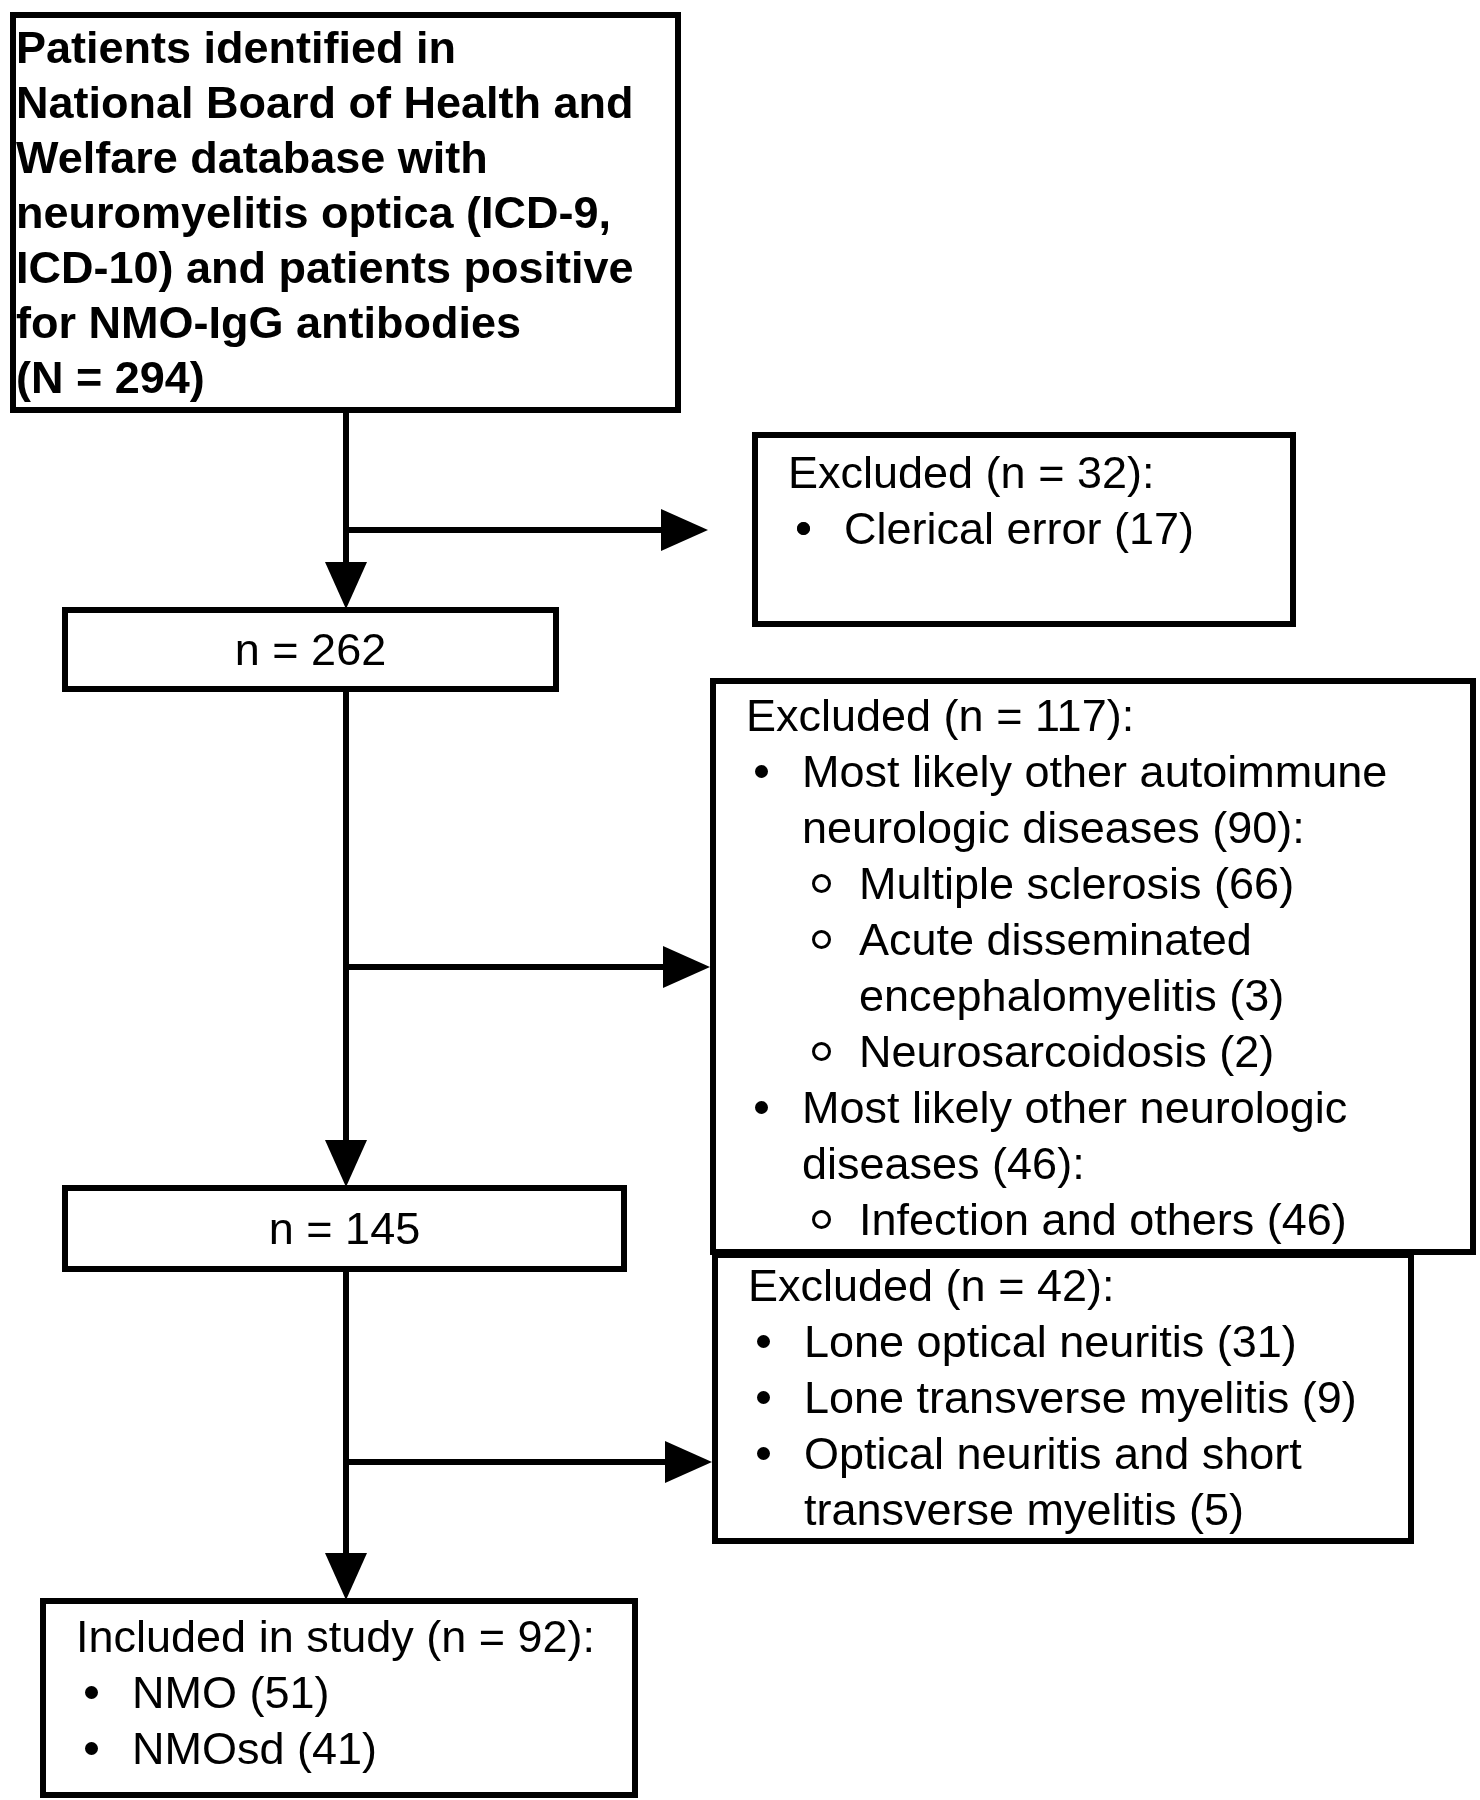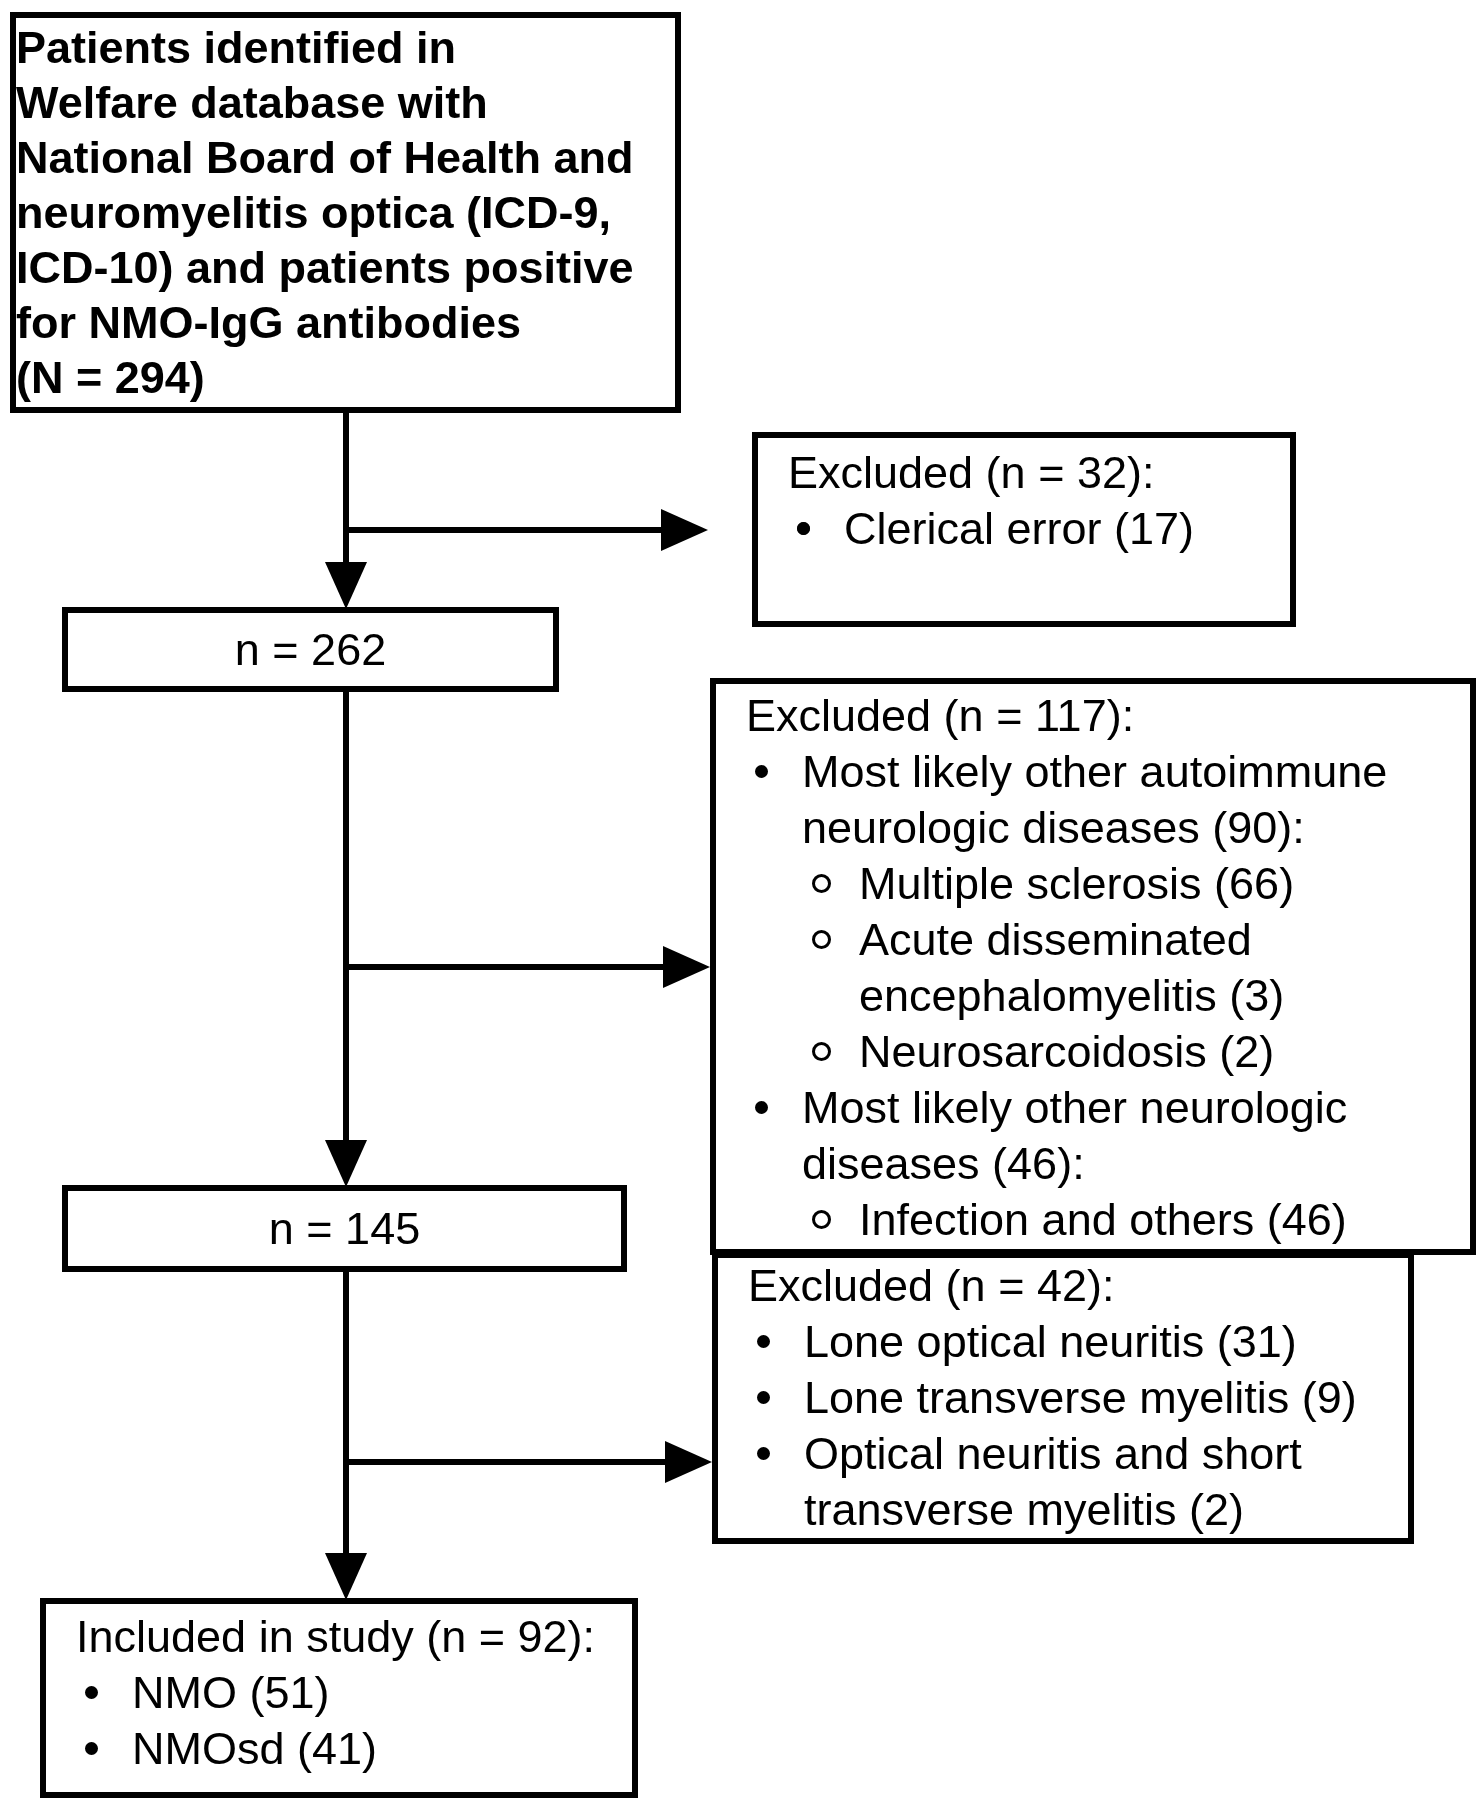--- a/index.html
+++ b/index.html
@@ -107,22 +107,22 @@
     </g>
 
     <g>
       <line x1="343" y1="1462" x2="669" y2="1462" stroke="#000" stroke-width="6"></line>
       <polygon points="712,1462 665,1441 665,1483" fill="#000"></polygon>
     </g>
   </svg>
 
   <div class="box source">
     <div class="ln">Patients identified in</div>
+    <div class="ln">National Board of Health and</div>
     <div class="ln">Welfare database with</div>
-    <div class="ln">National Board of Health and</div>
     <div class="ln">neuromyelitis optica (ICD-9,</div>
     <div class="ln">ICD-10) and patients positive</div>
     <div class="ln">for NMO-IgG antibodies</div>
     <div class="ln">(N = 294)</div>
   </div>
 
   <div class="box excl1">
     <div class="bx-title">Excluded (n = 32):</div>
     <div class="item l1">
       <span class="marker dot"></span>
@@ -174,21 +174,21 @@
     <div class="item l1">
       <span class="marker dot"></span>
       <span class="txt">Lone optical neuritis (31)</span>
     </div>
     <div class="item l1">
       <span class="marker dot"></span>
       <span class="txt">Lone transverse myelitis (9)</span>
     </div>
     <div class="item l1">
       <span class="marker dot"></span>
-      <span class="txt">Optical neuritis and short transverse myelitis (2)</span>
+      <span class="txt">Optical neuritis and short transverse myelitis (5)</span>
     </div>
   </div>
 
   <div class="box included">
     <div class="bx-title">Included in study (n = 92):</div>
     <div class="item l1">
       <span class="marker dot"></span>
       <span class="txt">NMO (51)</span>
     </div>
     <div class="item l1">

